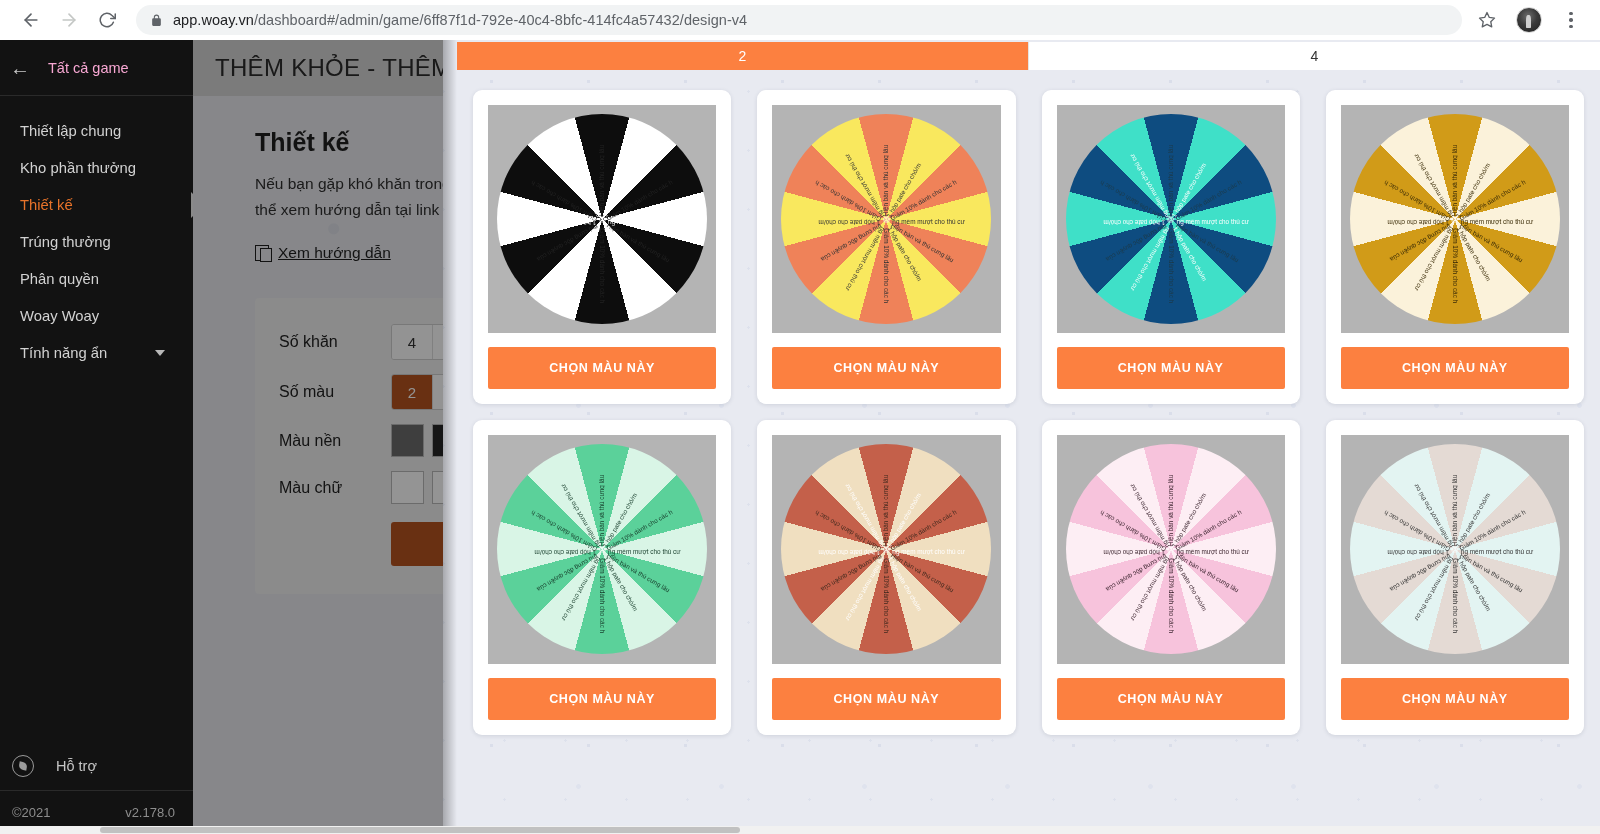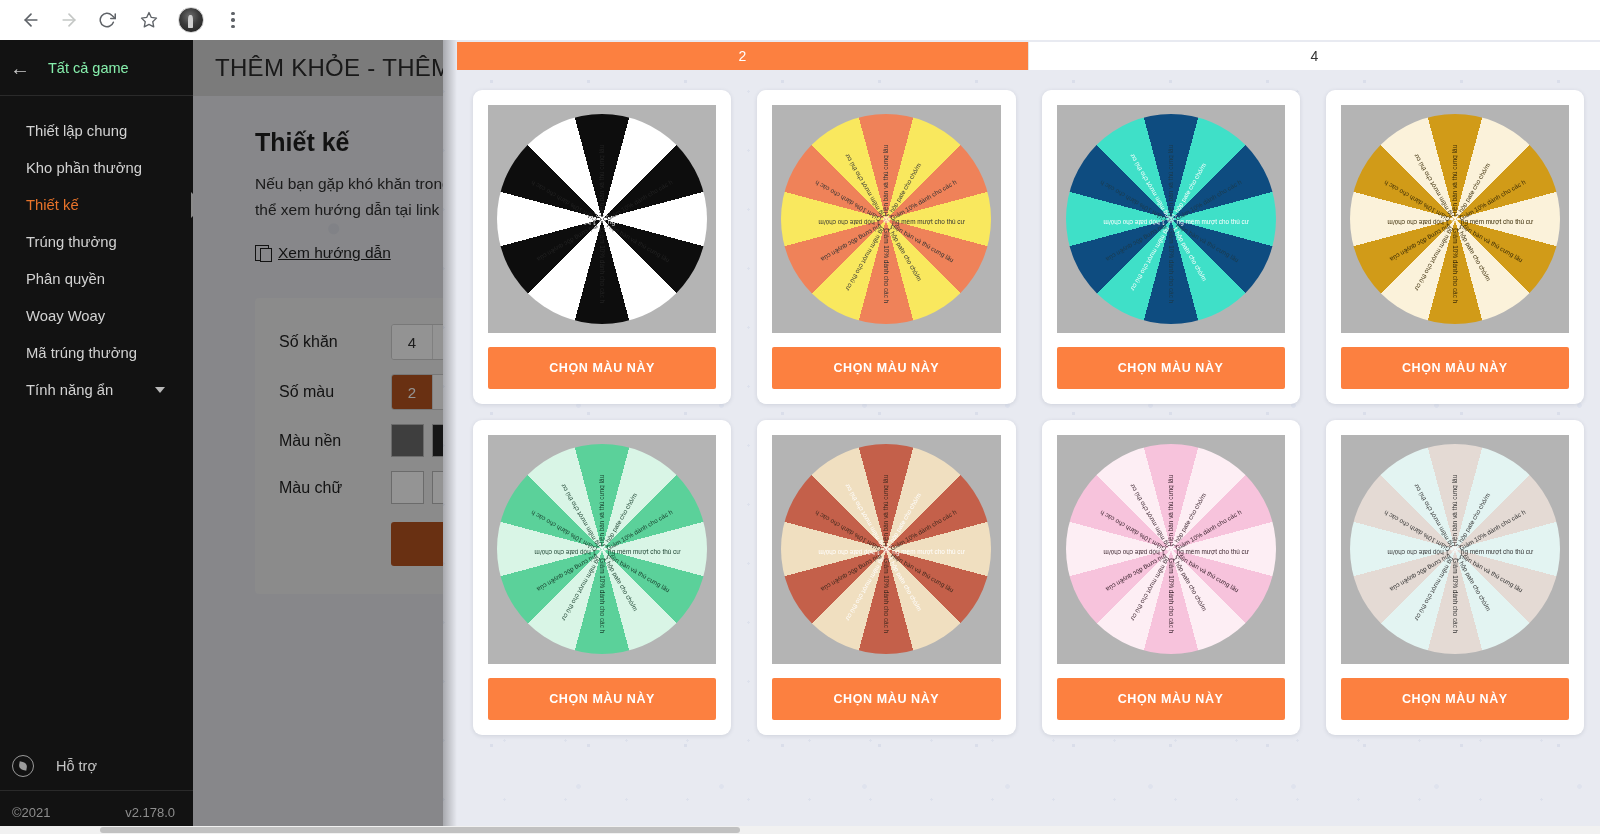--- a/index.html
+++ b/index.html
@@ -106,28 +106,28 @@
   .logo .logo-text .big { font-size: 28px; }
   .logo .logo-text .small { font-size: 15px; margin-top: 2px; }
 
   .back-row {
     height: 56px;
     display: flex; align-items: center;
     padding-left: 10px; gap: 18px;
     border-bottom: 1px solid #2a2a2a;
     color: #a5a5a5;
   }
-  .back-row .back-label { font-size: 14.5px; color:#86efac; }
+  .back-row .back-label { font-size: 14.5px; color:#f9a8d4; }
   .arrow-left { font-size: 20px; line-height:1; color:#c9c9c9; }
 
   .nav-list { padding-top: 16px; }
   .nav-item {
     height: 37px;
     display: flex; align-items: center;
-    padding-left: 26px;
+    padding-left: 20px;
     font-size: 14.8px;
     color: #d2d2d2;
     position: relative;
     text-align: center;
   }
   .nav-item.active { color: #e8732a; }
   .nav-item.active::after {
     content: "";
     position: absolute; right: -11px; top: 50%;
     transform: translateY(-50%);
@@ -358,20 +358,28 @@
         <polyline points="12 5 19 12 12 19"></polyline>
       </svg>
   </div>
   <div class="nav-btn">
     <svg width="18" height="18" viewBox="0 0 24 24" fill="none" stroke="currentColor" stroke-width="2" stroke-linecap="round" stroke-linejoin="round">
         <polyline points="23 4 23 10 17 10"></polyline>
         <path d="M20.49 15a9 9 0 1 1-2.12-9.36L23 10"></path>
       </svg>
   </div>
 
+  <div class="omnibox">
+    <span class="lock-icon">
+      <svg width="13" height="13" viewBox="0 0 24 24" fill="currentColor">
+          <path d="M18 8h-1V6a5 5 0 0 0-10 0v2H6a2 2 0 0 0-2 2v10a2 2 0 0 0 2 2h12a2 2 0 0 0 2-2V10a2 2 0 0 0-2-2zM9 6a3 3 0 0 1 6 0v2H9V6z"></path>
+        </svg>
+    </span>
+    <span class="url"><span class="host">app.woay.vn</span><span class="path">/dashboard#/admin/game/6ff87f1d-792e-40c4-8bfc-414fc4a57432/design-v4</span></span>
+  </div>
 
   <div class="star-icon">
     <svg width="18" height="18" viewBox="0 0 24 24" fill="none" stroke="currentColor" stroke-width="1.8" stroke-linejoin="round">
         <polygon points="12 2 15.1 8.6 22 9.5 17 14.3 18.3 21.2 12 17.9 5.7 21.2 7 14.3 2 9.5 8.9 8.6 12 2"></polygon>
       </svg>
   </div>
   <div class="avatar"></div>
   <div class="kebab">
       <i></i>
       <i></i>
@@ -399,23 +407,20 @@
           <span>Thiết kế</span>
         </div>
       <div class="nav-item">
           <span>Trúng thưởng</span>
         </div>
       <div class="nav-item">
           <span>Phân quyền</span>
         </div>
       <div class="nav-item">
           <span>Woay Woay</span>
-        </div>
-      <div class="nav-item">
-          <span>Mã trúng thưởng</span>
         </div>
       <div class="nav-item">
         <span>Tính năng ẩn</span>
         <span class="caret"></span>
       </div>
     </div>
 
     <div class="support-row">
       <span class="support-icon">
           <span></span>

